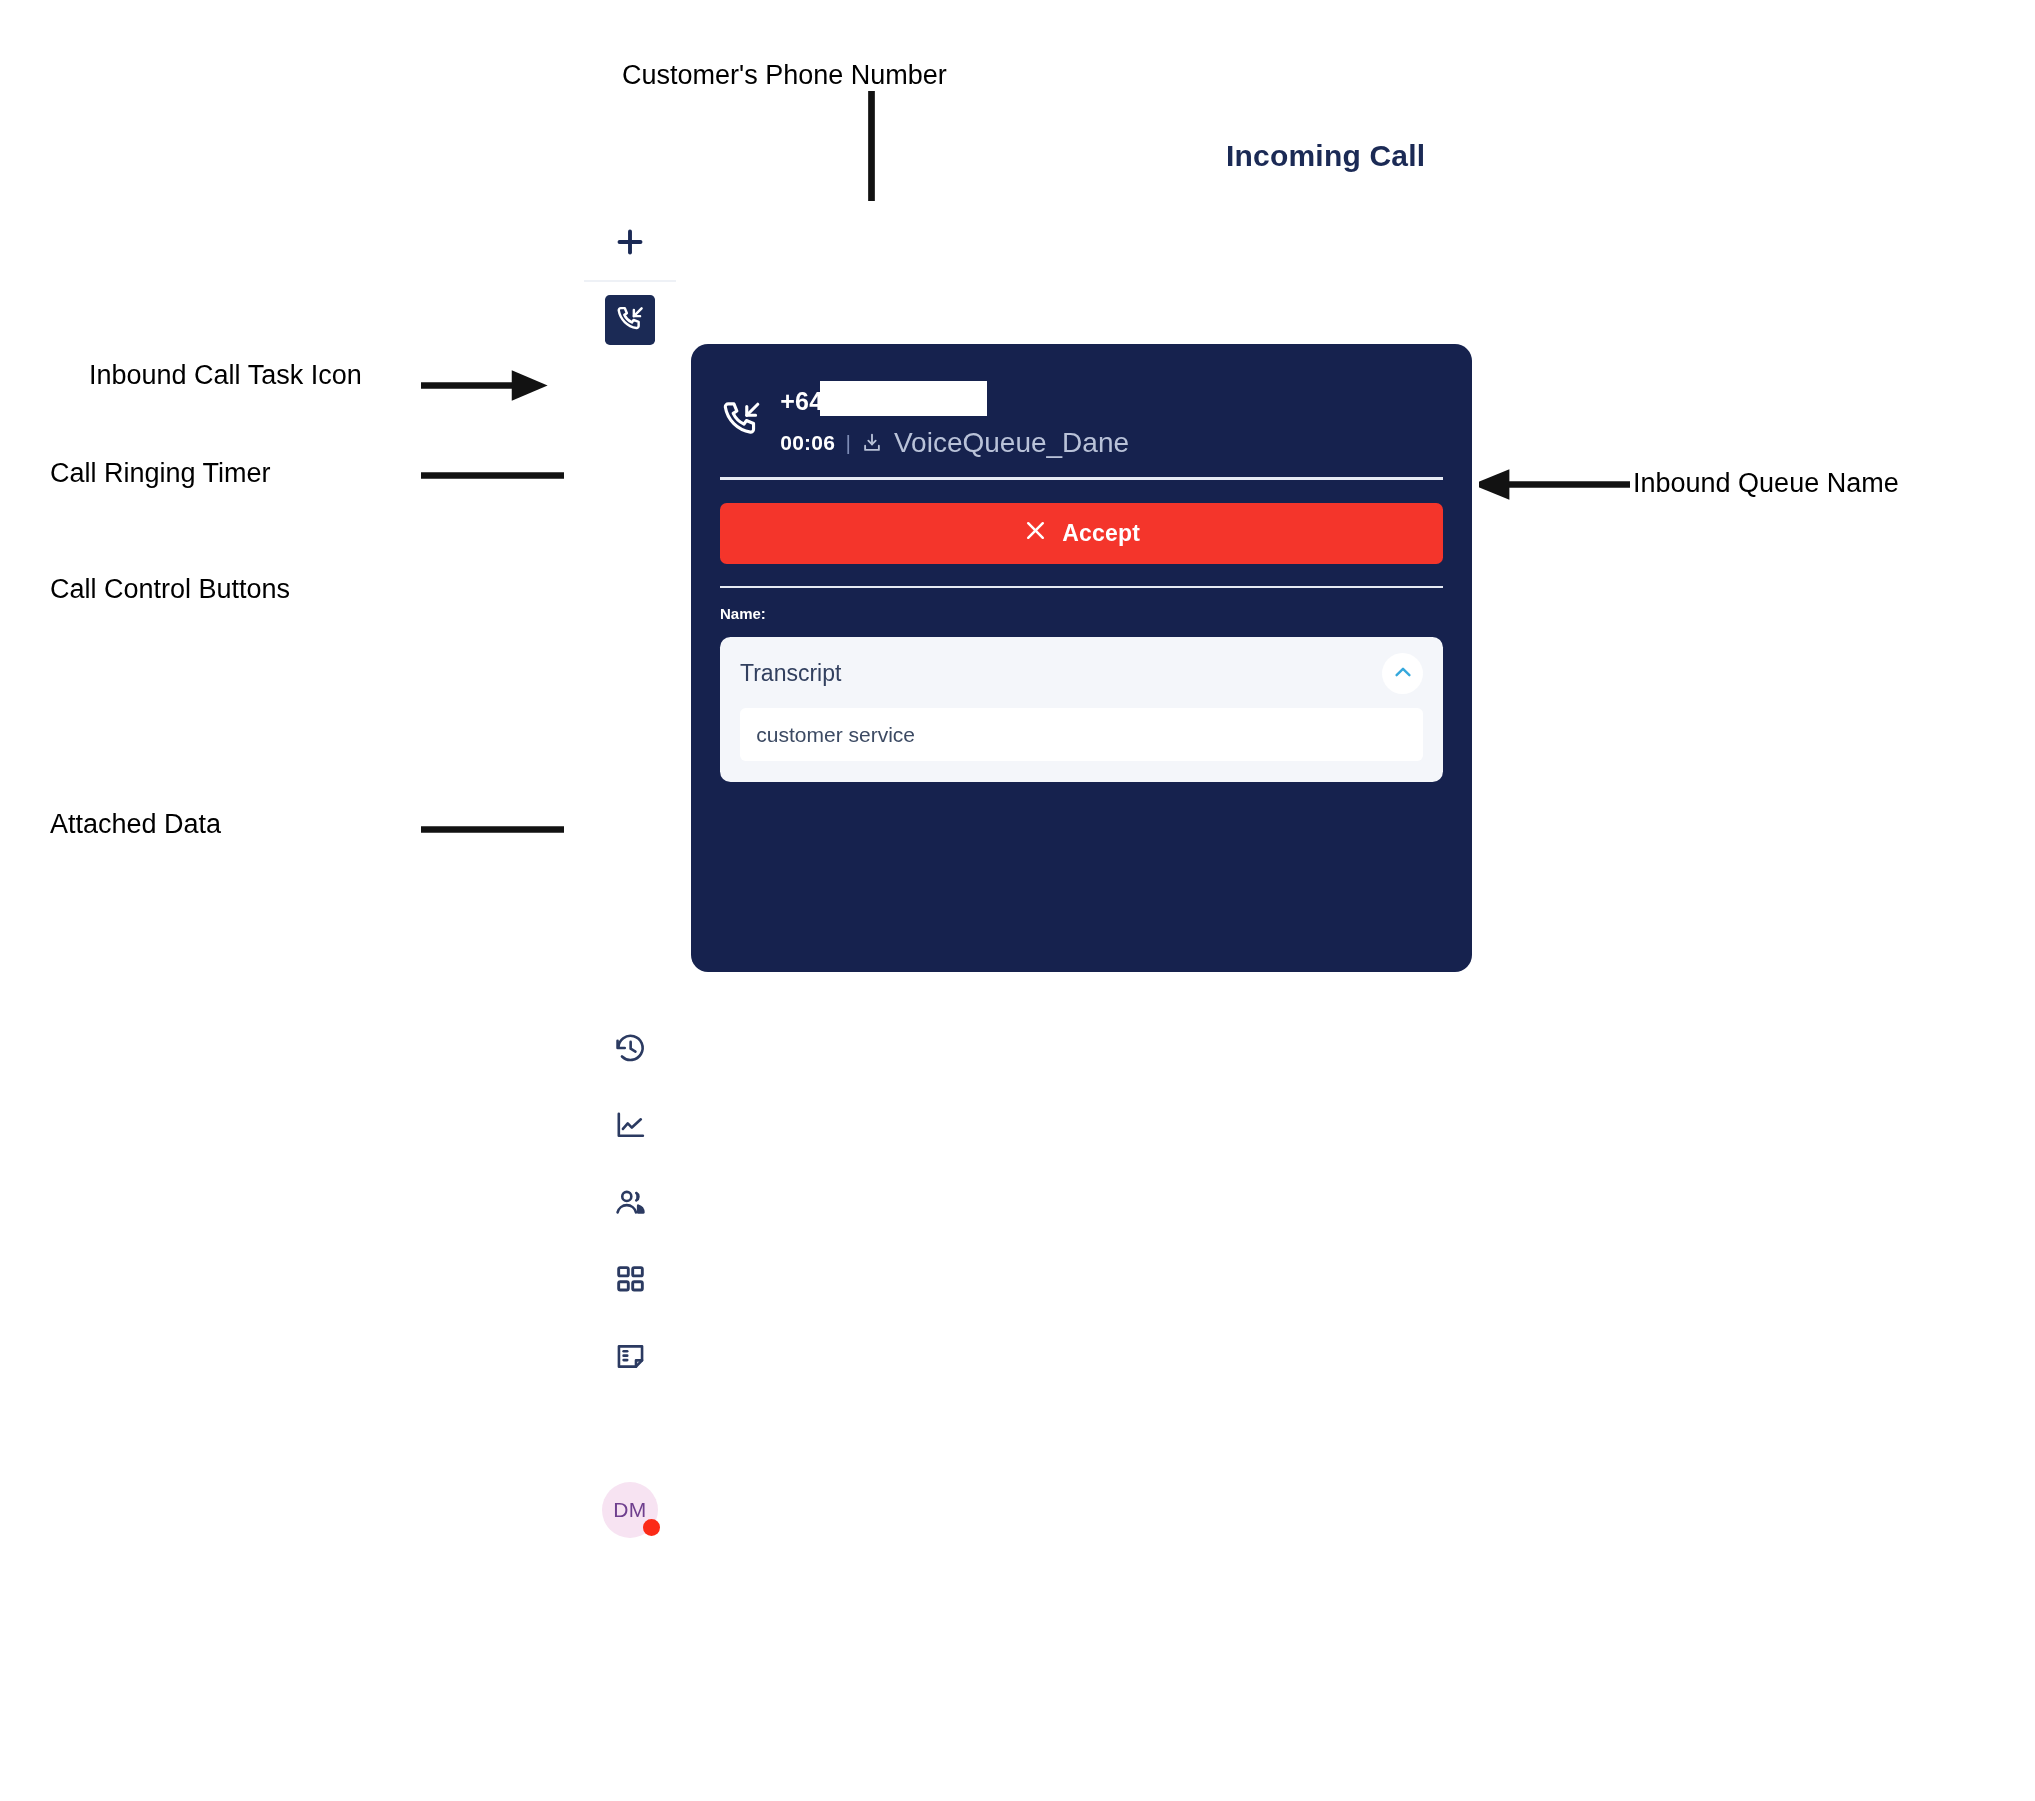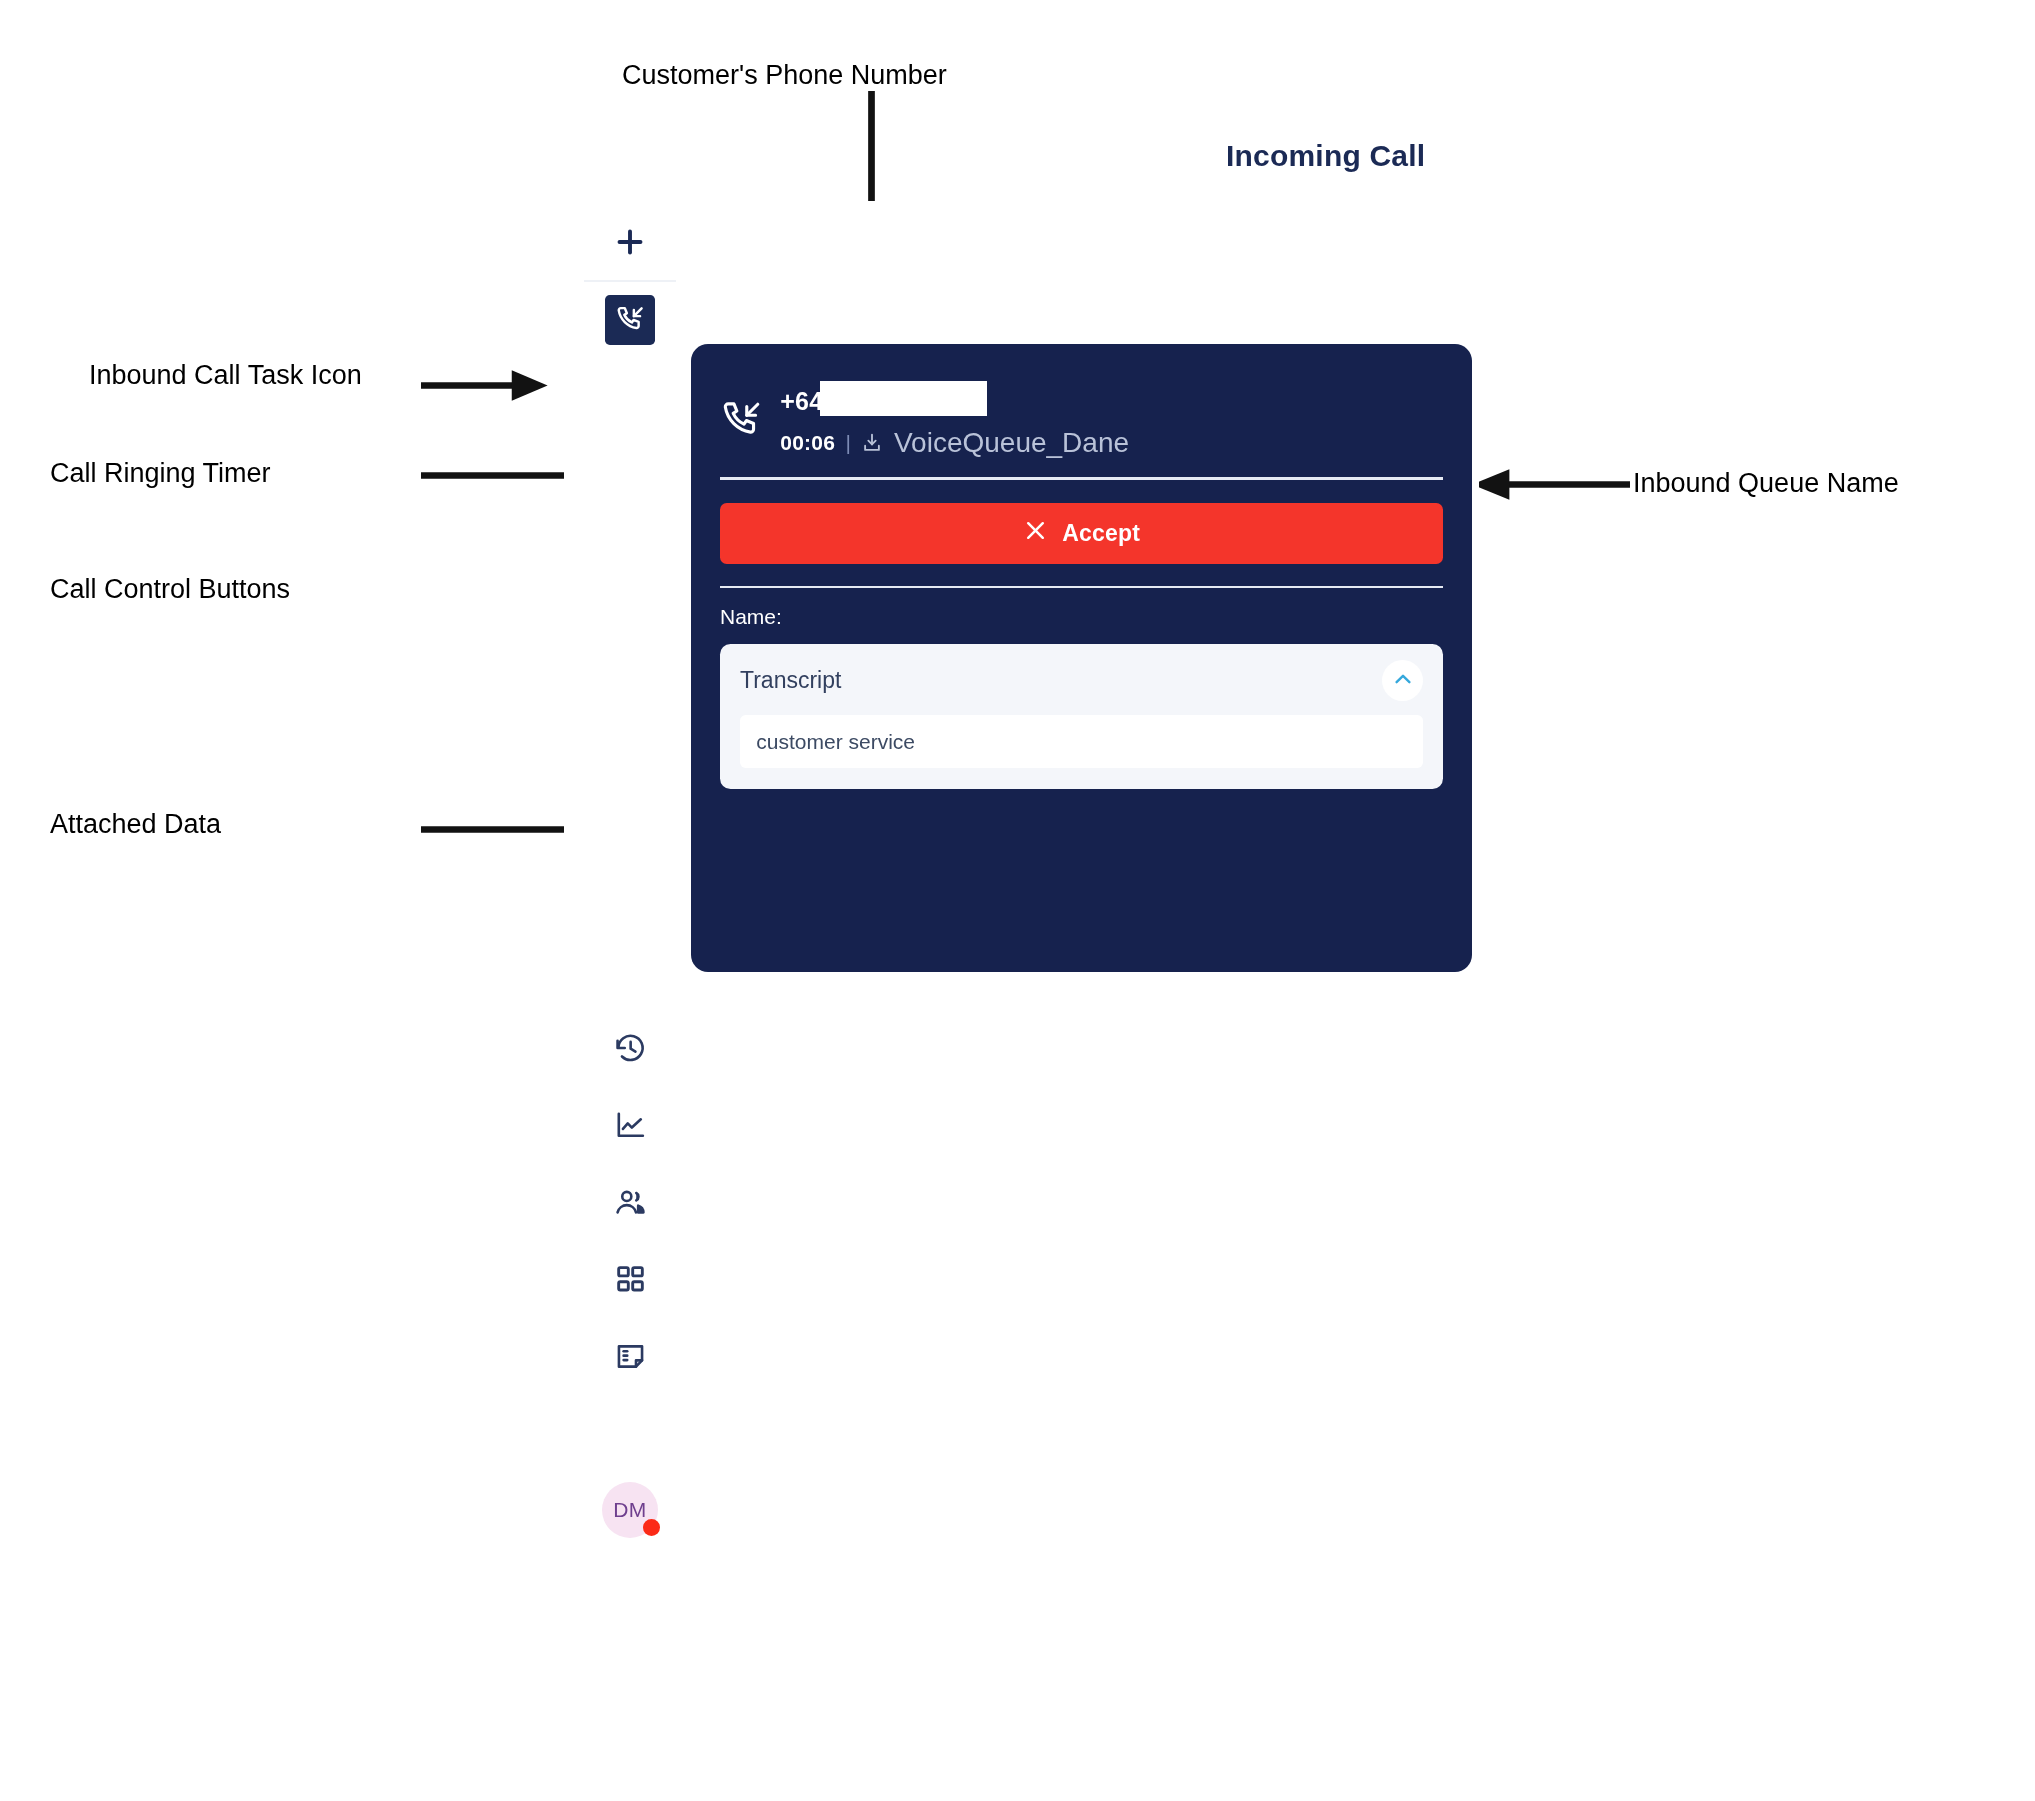--- a/index.html
+++ b/index.html
@@ -128,21 +128,21 @@
     color: #fff; font-size: 23px; font-weight: 700; letter-spacing: 0.2px;
     cursor: pointer; font-family: "Liberation Sans", sans-serif;
   }
   .btn-accept { background: #2ec457; }
   .btn-decline { background: #f4352b; }
   .btn svg { width: 25px; height: 25px; }
 
   .card-rule2 { height: 2.4px; background: #e6eaf3; margin: 22px 29px 0 29px; }
 
   .attached-label {
-    color: #ffffff; font-size: 21px; font-weight: 400;
+    color: #ffffff; font-size: 15px; font-weight: 700;
     padding: 17px 0 0 29px;
   }
 
   .transcript-card {
     margin: 14.4px 29px 0 29px;
     background: #f4f6fa;
     border-radius: 10.5px;
     padding: 16.3px 20px 21px 20px;
   }
   .transcript-head {

